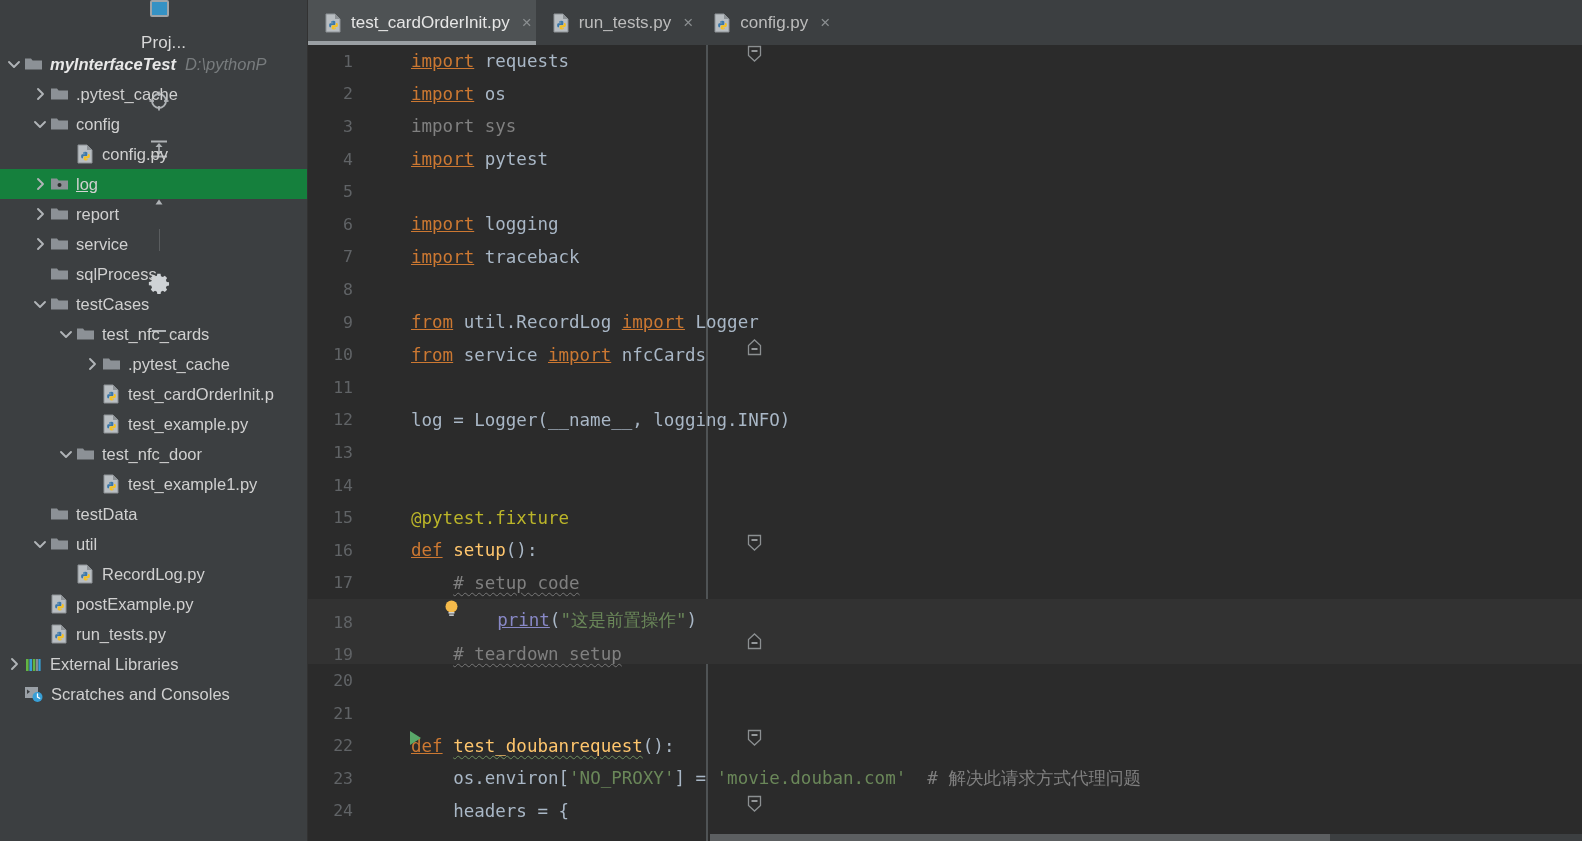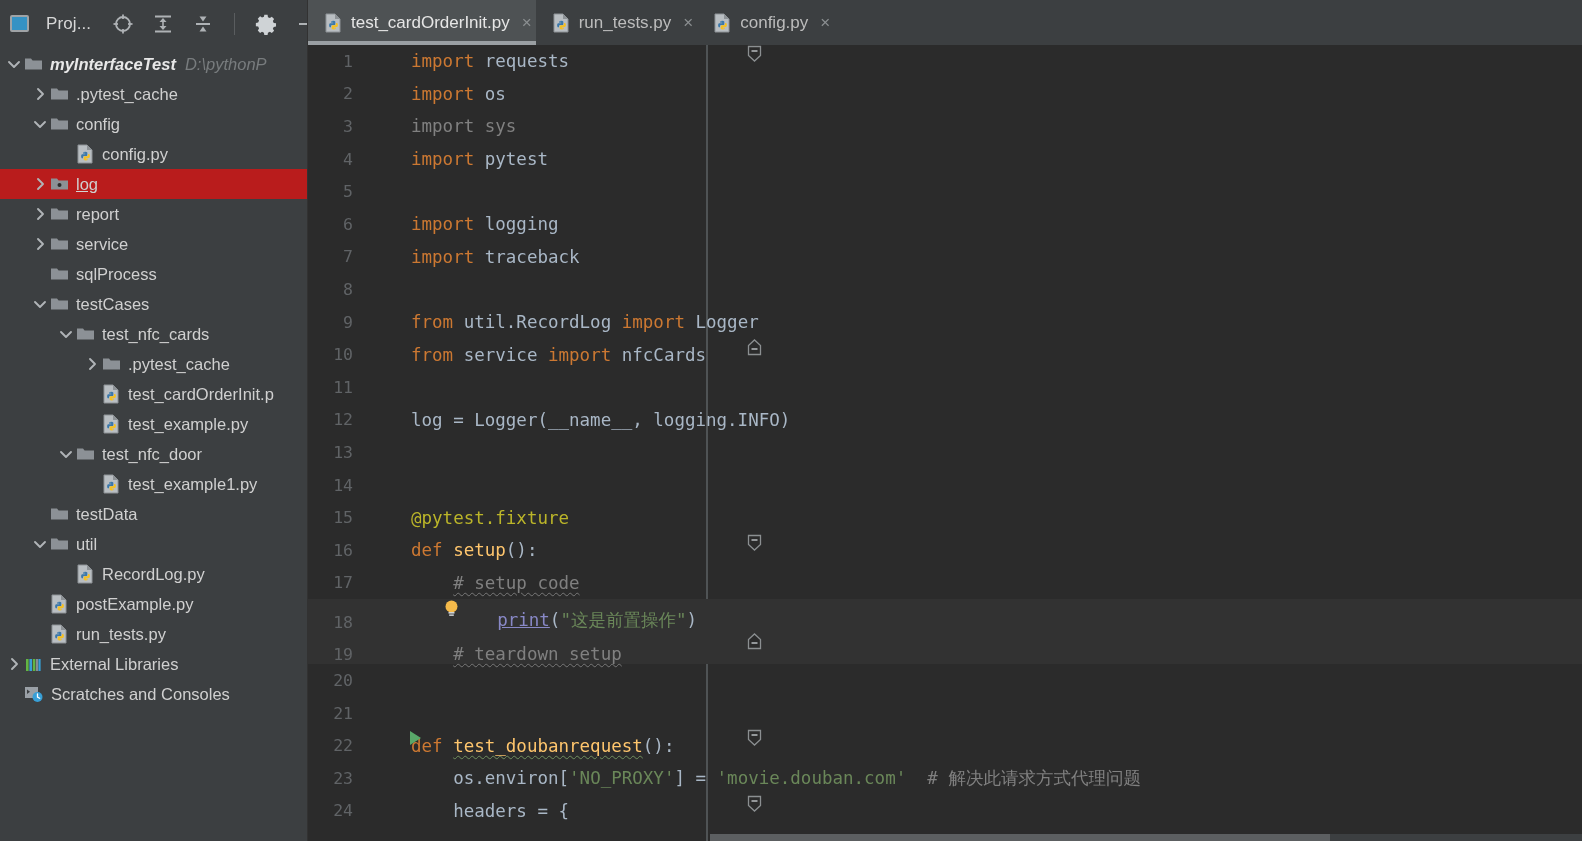--- a/index.html
+++ b/index.html
@@ -17,22 +17,23 @@
     background: #3c3f41;
     position: relative;
     flex: 0 0 308px;
     overflow: hidden;
   }
   #tool-header {
     height: 47px;
     display: flex;
     align-items: center;
     padding-left: 10px;
-    gap: 8px;
+    gap: 16px;
     background: #3c3f41;
+    flex-direction: column;
   }
   .th-win-icon {
     width: 19px; height: 17px;
     border: 2px solid #9fa3a6;
     background: #3592c4;
     border-radius: 2px;
     flex: 0 0 auto;
   }
   #tool-title {
     color: #d8d8d8;
@@ -54,21 +55,21 @@
   
   #tree { font-size: 16.5px; color: #d4d4d4; padding-top: 2px; }
   .row {
     height: 30px;
     display: flex;
     align-items: center;
     white-space: nowrap;
     padding-right: 4px;
     position: relative;
   }
-  .row.sel { background: #b91c1c; text-decoration: underline; }
+  .row.sel { background: #15803d; text-decoration: underline; }
   .arrow {
     width: 16px; height: 16px; flex: 0 0 16px;
     position: relative;
   }
   .arrow.none { visibility: hidden; }
   .arrow svg { display: block; }
   .lbl { margin-left: 7px; color: #d0d0d0; }
   .lbl.bold { font-weight: bold; color: #e8e8e8; }
   .path { margin-left: 9px; color: #787c7e; font-size: 16.5px; }
   .ficon { flex: 0 0 auto; margin-left: 2px; display:flex; }
@@ -138,21 +139,21 @@
     left: 398px; top: 0; width: 2px; bottom: 0;
     background: #4f5355;
   }
   .foldbox {
     position: absolute; left: 392px; width: 15px; height: 15px;
   }
   .runarrow { position: absolute; left: 52px; }
   .bulb { position: absolute; left: 88px; }
 
   
-  .kw   { color: #cc7832; }
+  .kw   { color: #cc7832; text-decoration: underline; }
   .dim  { color: #808080; }
   .str  { color: #6a8759; }
   .cmt  { color: #808080; }
   .fn   { color: #ffc66d; }
   .deco { color: #bbb529; }
   .idn  { color: #a9b7c6; }
   .blu  { color: #8888c6; text-decoration: underline; text-decoration-color:#8888c6;margin-left:44px;}
   .wavy {
     text-decoration: underline;
     text-decoration-style: wavy;

